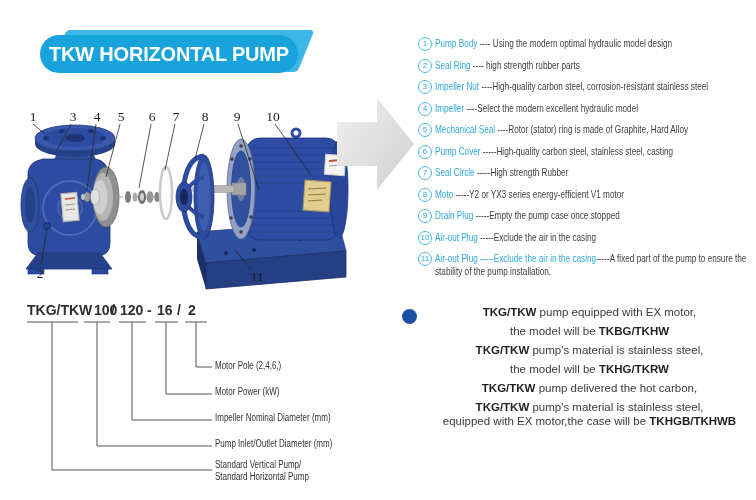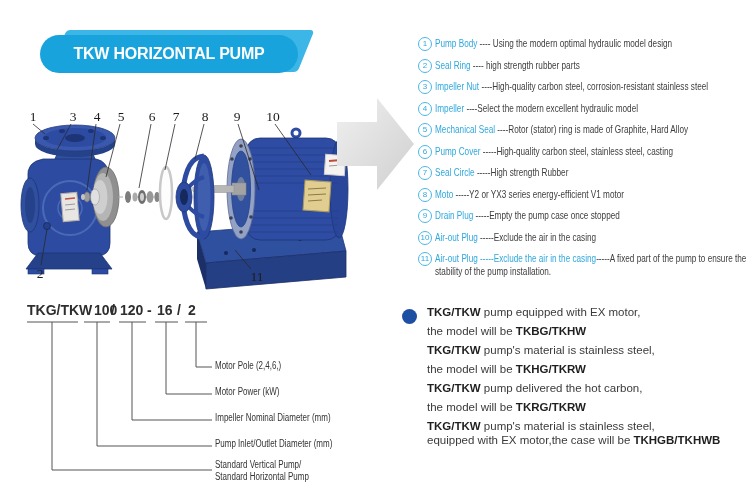--- a/index.html
+++ b/index.html
@@ -5,21 +5,21 @@
 <style>
   html,body{margin:0;padding:0;background:#fff;}
   #page{position:relative;width:756px;height:500px;background:#ffffff;overflow:hidden;
         font-family:"Liberation Sans",sans-serif;}
   
   .banner-wrap{position:absolute;left:38px;top:27px;width:276px;height:52px;}
   .banner-back{position:absolute;left:20px;top:3px;width:248px;height:42px;background:#3cb6e6;
                transform:skewX(-22deg);border-radius:4px;}
   .banner{position:absolute;left:2px;top:8px;width:258px;height:38px;background:#18a3dd;
           border-radius:19px;display:flex;align-items:center;justify-content:center;}
-  .banner span{color:#fff;font-weight:bold;font-size:16px;letter-spacing:-0.2px;}
+  .banner span{color:#fff;font-weight:bold;font-size:20px;letter-spacing:-0.2px;}
   
   .diagram-svg{position:absolute;left:8px;top:93px;}
   .callout{font-family:"Liberation Serif",serif;font-size:13.5px;fill:#1c1c1c;}
   
   .arrow-svg{position:absolute;left:337px;top:96px;}
   
   .parts{position:absolute;left:418px;top:37px;width:336px;}
   .pl-item{display:flex;align-items:flex-start;margin-bottom:7.5px;}
   .pl-num{flex:0 0 12px;height:12px;border:1px solid #4ab7e5;border-radius:50%;
           color:#2fa8dd;font-size:8px;line-height:12px;text-align:center;margin-right:3px;margin-top:0px;}
@@ -28,21 +28,21 @@
   .pl-name,.pl-blue{color:#2fa8dd;}
   
   .code-seg{position:absolute;top:302px;font-size:14px;font-weight:bold;color:#2e2e2e;}
   .lines-svg{position:absolute;left:0;top:0;pointer-events:none;}
   .code-label{position:absolute;left:215px;font-size:10px;color:#333;
               transform:scaleX(.8);transform-origin:left top;white-space:nowrap;}
   
   .variants{position:absolute;left:400px;top:306px;width:352px;}
   .bullet{position:absolute;left:2px;top:3px;width:15px;height:15px;border-radius:50%;background:#1d50a3;}
   .v-lines{margin-left:27px;}
-  .v-line{font-size:11.5px;line-height:13.5px;margin-bottom:5.5px;color:#3a3a3a;}
+  .v-line{font-size:11.5px;line-height:13.5px;margin-bottom:5.5px;color:#3a3a3a;text-align:center;}
   .v-line.tight{margin-bottom:0;}
   .v-line b{color:#1f1f1f;}
 </style>
 </head>
 <body>
 
 <div id="page">
 
   <div class="banner-wrap">
     <div class="banner-back"></div>
@@ -273,19 +273,18 @@
   <div class="code-label" style="top:471px">Standard Horizontal Pump</div>
 
   <div class="variants">
     <div class="bullet"></div>
     <div class="v-lines">
       <div class="v-line"><b>TKG/TKW</b><span> pump equipped with EX motor,</span><b></b></div>
       <div class="v-line"><b></b><span>the model will be </span><b>TKBG/TKHW</b></div>
       <div class="v-line"><b>TKG/TKW</b><span> pump's material is stainless steel,</span><b></b></div>
       <div class="v-line"><b></b><span>the model will be </span><b>TKHG/TKRW</b></div>
       <div class="v-line"><b>TKG/TKW</b><span> pump delivered the hot carbon,</span><b></b></div>
-      <div class="v-line"><b></b><span>the model will be </span><b>TKRG/TKRW</b></div>
       <div class="v-line tight"><b>TKG/TKW</b><span> pump's material is stainless steel,</span><b></b></div>
       <div class="v-line"><b></b><span>equipped with EX motor,the case will be </span><b>TKHGB/TKHWB</b></div>
     </div>
   </div>
 
 </div>
 
 </body></html>

